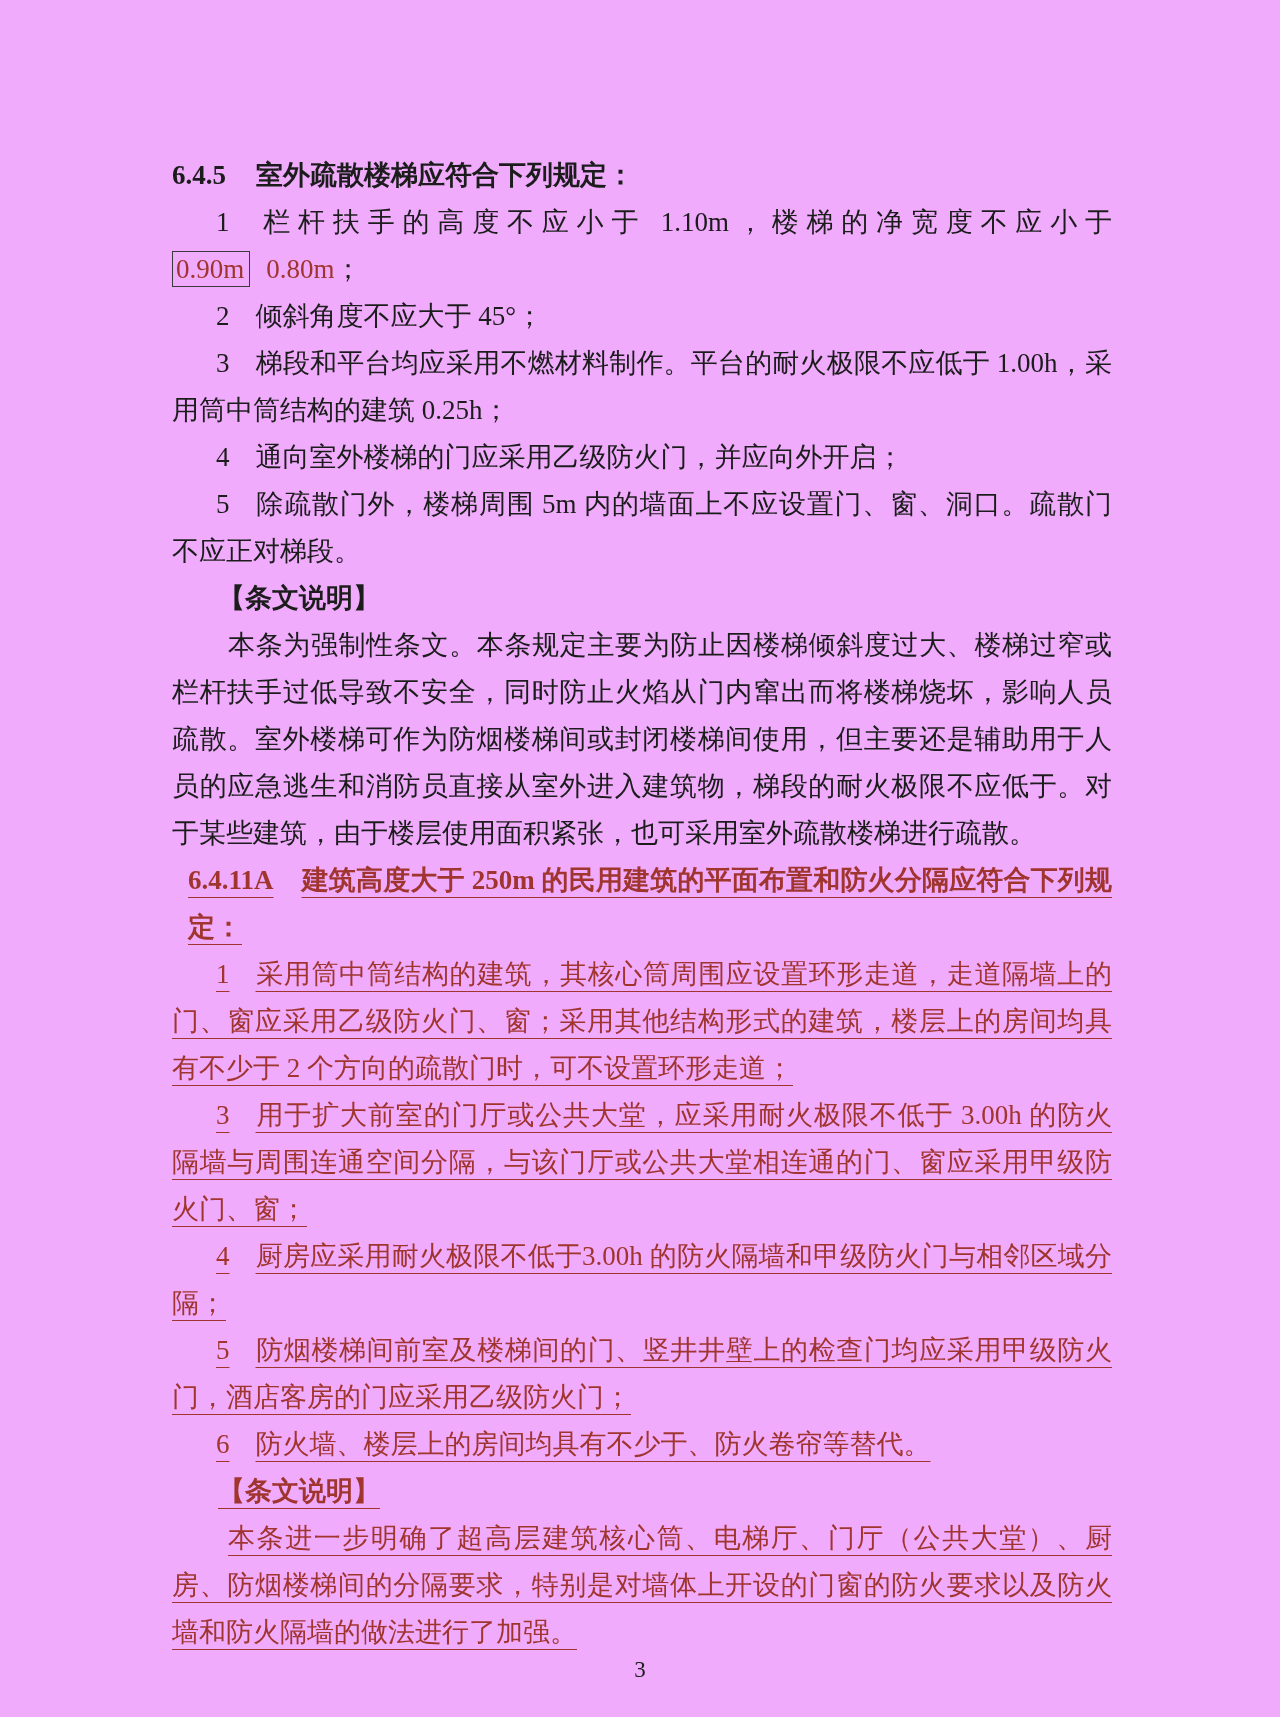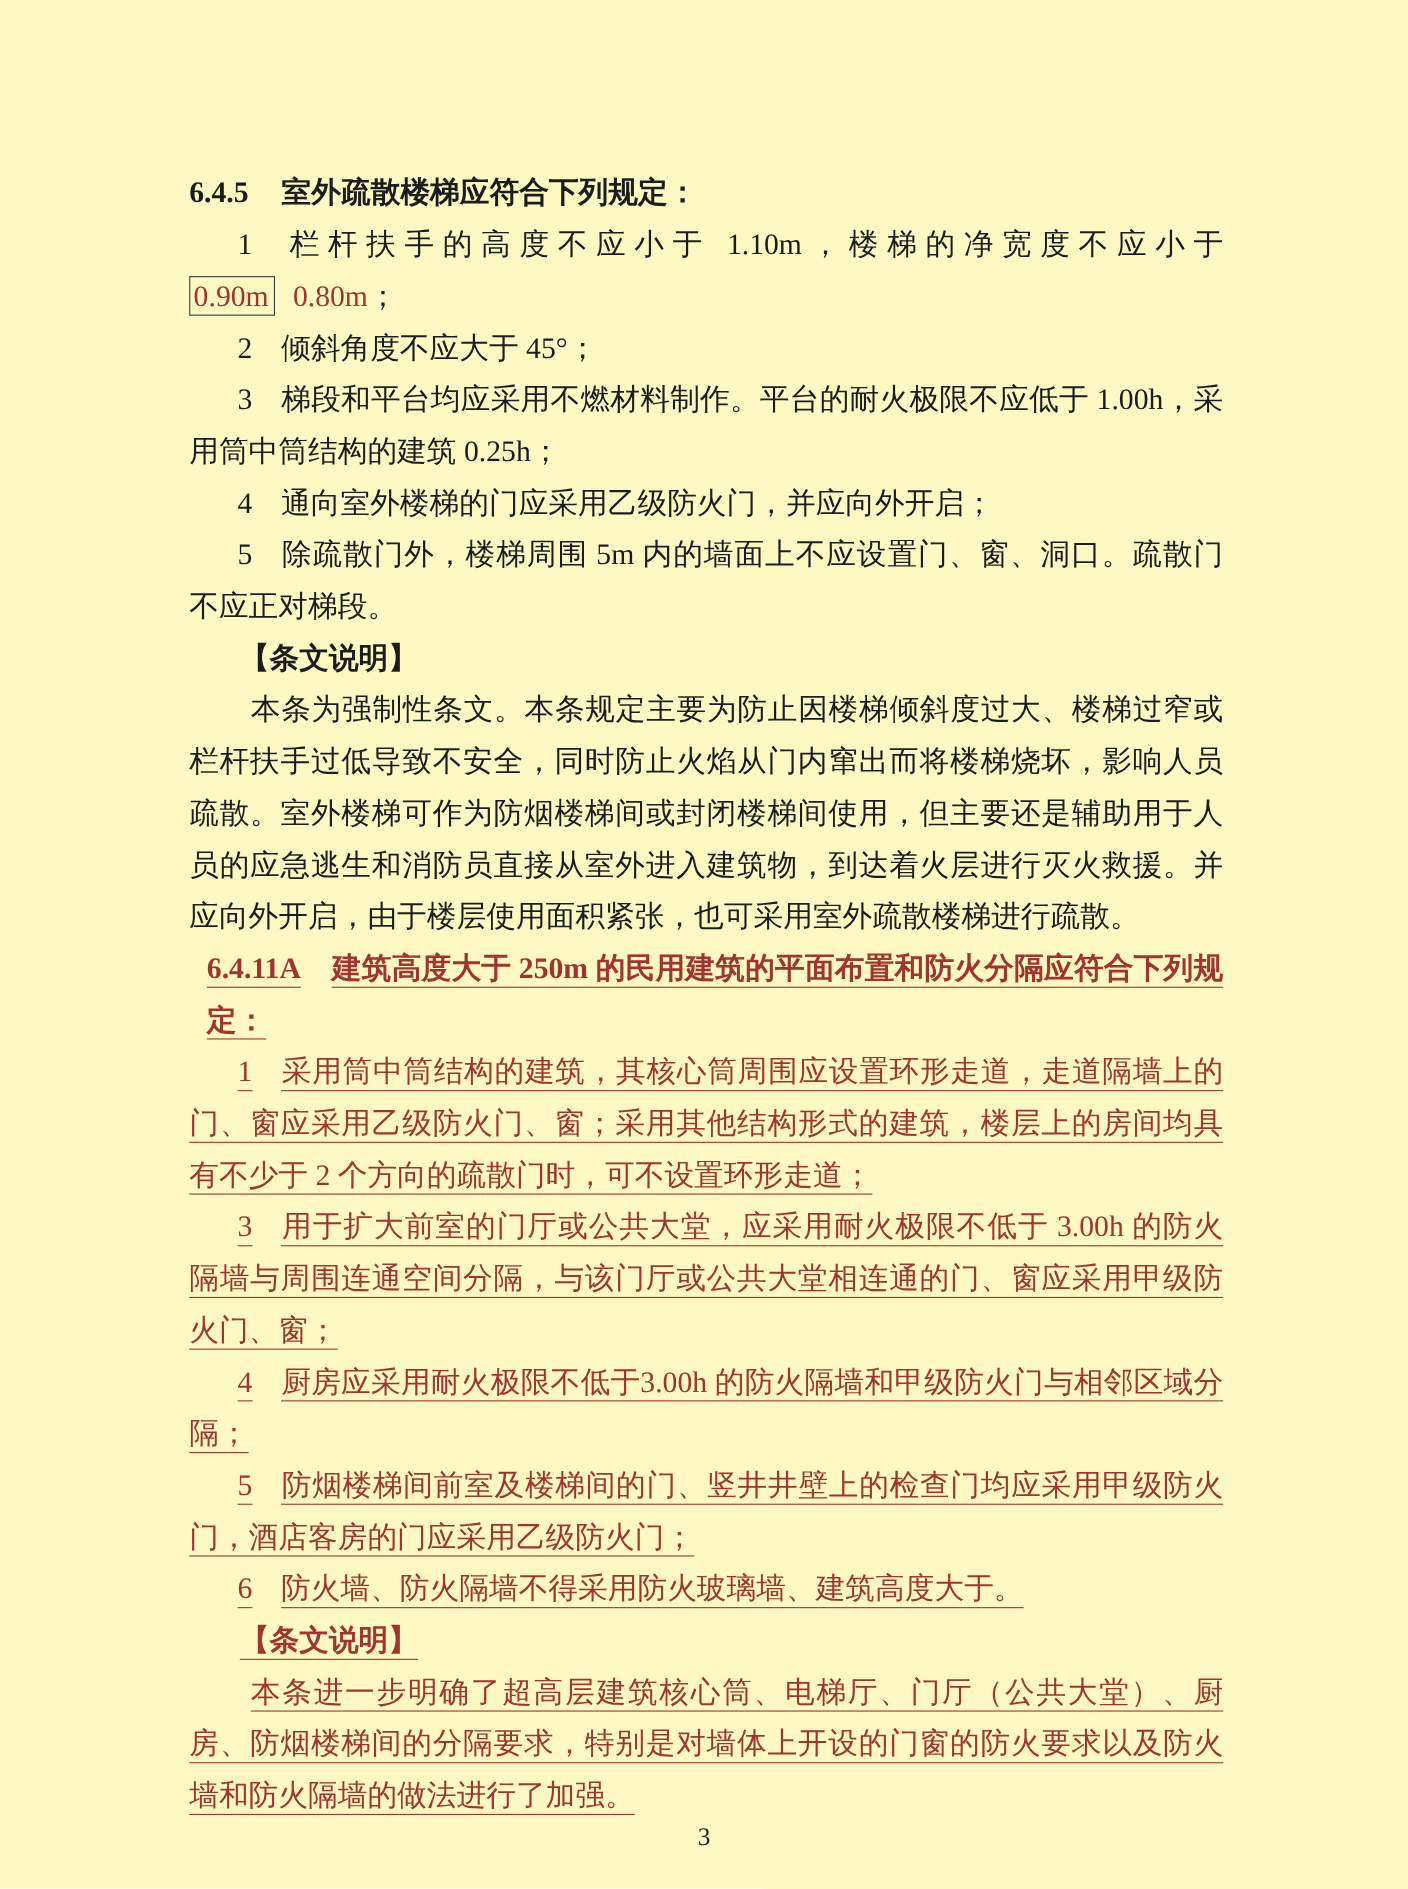--- a/index.html
+++ b/index.html
@@ -2,21 +2,21 @@
 <html style="--red: #a0352f; --ink: #1c1c1c;"><head>
 <meta charset="utf-8">
 <style>
   :root { --red: #a0352f; --ink: #1c1c1c; --border: #3a3a3a; }
   html, body { margin: 0; padding: 0; background: #ffffff; }
   .page {
     position: relative;
     width: 1280px;
     height: 1717px;
     margin: 0 auto;
-    background: #fef9c3;
+    background: #f0abfc;
     box-sizing: border-box;
     padding: 152px 168px 0 172px;
     font-family: "Liberation Serif", "DejaVu Serif", serif;
     font-size: 27px;
     line-height: 47px;
     color: var(--ink);
     text-align: justify;
     overflow: hidden;
   }
   p { margin: 0; padding: 0; }
@@ -84,29 +84,29 @@
 
   <p class="item"><span class="num">1</span><span>栏杆扶手的高度不应小于 1.10m，楼梯的净宽度不应小于 </span><span class="boxval">0.90m</span><span class="oldval">0.80m</span><span>；</span></p>
 
   <p class="item"><span class="num">2</span><span>倾斜角度不应大于 45°；</span></p>
   <p class="item"><span class="num">3</span><span>梯段和平台均应采用不燃材料制作。平台的耐火极限不应低于 1.00h，采用筒中筒结构的建筑 0.25h；</span></p>
   <p class="item"><span class="num">4</span><span>通向室外楼梯的门应采用乙级防火门，并应向外开启；</span></p>
   <p class="item"><span class="num">5</span><span>除疏散门外，楼梯周围 5m 内的墙面上不应设置门、窗、洞口。疏散门不应正对梯段。</span></p>
 
   <p class="label-hd">【条文说明】</p>
 
-  <p class="para">本条为强制性条文。本条规定主要为防止因楼梯倾斜度过大、楼梯过窄或栏杆扶手过低导致不安全，同时防止火焰从门内窜出而将楼梯烧坏，影响人员疏散。室外楼梯可作为防烟楼梯间或封闭楼梯间使用，但主要还是辅助用于人员的应急逃生和消防员直接从室外进入建筑物，到达着火层进行灭火救援。并应向外开启，由于楼层使用面积紧张，也可采用室外疏散楼梯进行疏散。</p>
+  <p class="para">本条为强制性条文。本条规定主要为防止因楼梯倾斜度过大、楼梯过窄或栏杆扶手过低导致不安全，同时防止火焰从门内窜出而将楼梯烧坏，影响人员疏散。室外楼梯可作为防烟楼梯间或封闭楼梯间使用，但主要还是辅助用于人员的应急逃生和消防员直接从室外进入建筑物，梯段的耐火极限不应低于。对于某些建筑，由于楼层使用面积紧张，也可采用室外疏散楼梯进行疏散。</p>
 
   <p class="red-sec ul"><span class="secnum">6.4.11A</span><span>建筑高度大于 250m 的民用建筑的平面布置和防火分隔应符合下列规定：</span></p>
 
   <p class="item rd ul"><span class="num">1</span><span>采用筒中筒结构的建筑，其核心筒周围应设置环形走道，走道隔墙上的门、窗应采用乙级防火门、窗；采用其他结构形式的建筑，楼层上的房间均具有不少于 2 个方向的疏散门时，可不设置环形走道；</span></p>
   <p class="item rd ul"><span class="num">3</span><span>用于扩大前室的门厅或公共大堂，应采用耐火极限不低于 3.00h 的防火隔墙与周围连通空间分隔，与该门厅或公共大堂相连通的门、窗应采用甲级防火门、窗；</span></p>
   <p class="item rd ul"><span class="num">4</span><span>厨房应采用耐火极限不低于3.00h 的防火隔墙和甲级防火门与相邻区域分隔；</span></p>
   <p class="item rd ul"><span class="num">5</span><span>防烟楼梯间前室及楼梯间的门、竖井井壁上的检查门均应采用甲级防火门，酒店客房的门应采用乙级防火门；</span></p>
-  <p class="item rd ul"><span class="num">6</span><span>防火墙、防火隔墙不得采用防火玻璃墙、建筑高度大于。</span></p>
+  <p class="item rd ul"><span class="num">6</span><span>防火墙、楼层上的房间均具有不少于、防火卷帘等替代。</span></p>
 
   <p class="label-hd rd ul">【条文说明】</p>
 
   <p class="para rd ul">本条进一步明确了超高层建筑核心筒、电梯厅、门厅（公共大堂）、厨房、防烟楼梯间的分隔要求，特别是对墙体上开设的门窗的防火要求以及防火墙和防火隔墙的做法进行了加强。</p>
 
   <div class="footer">3</div>
 
 </div>
 
 </body></html>

